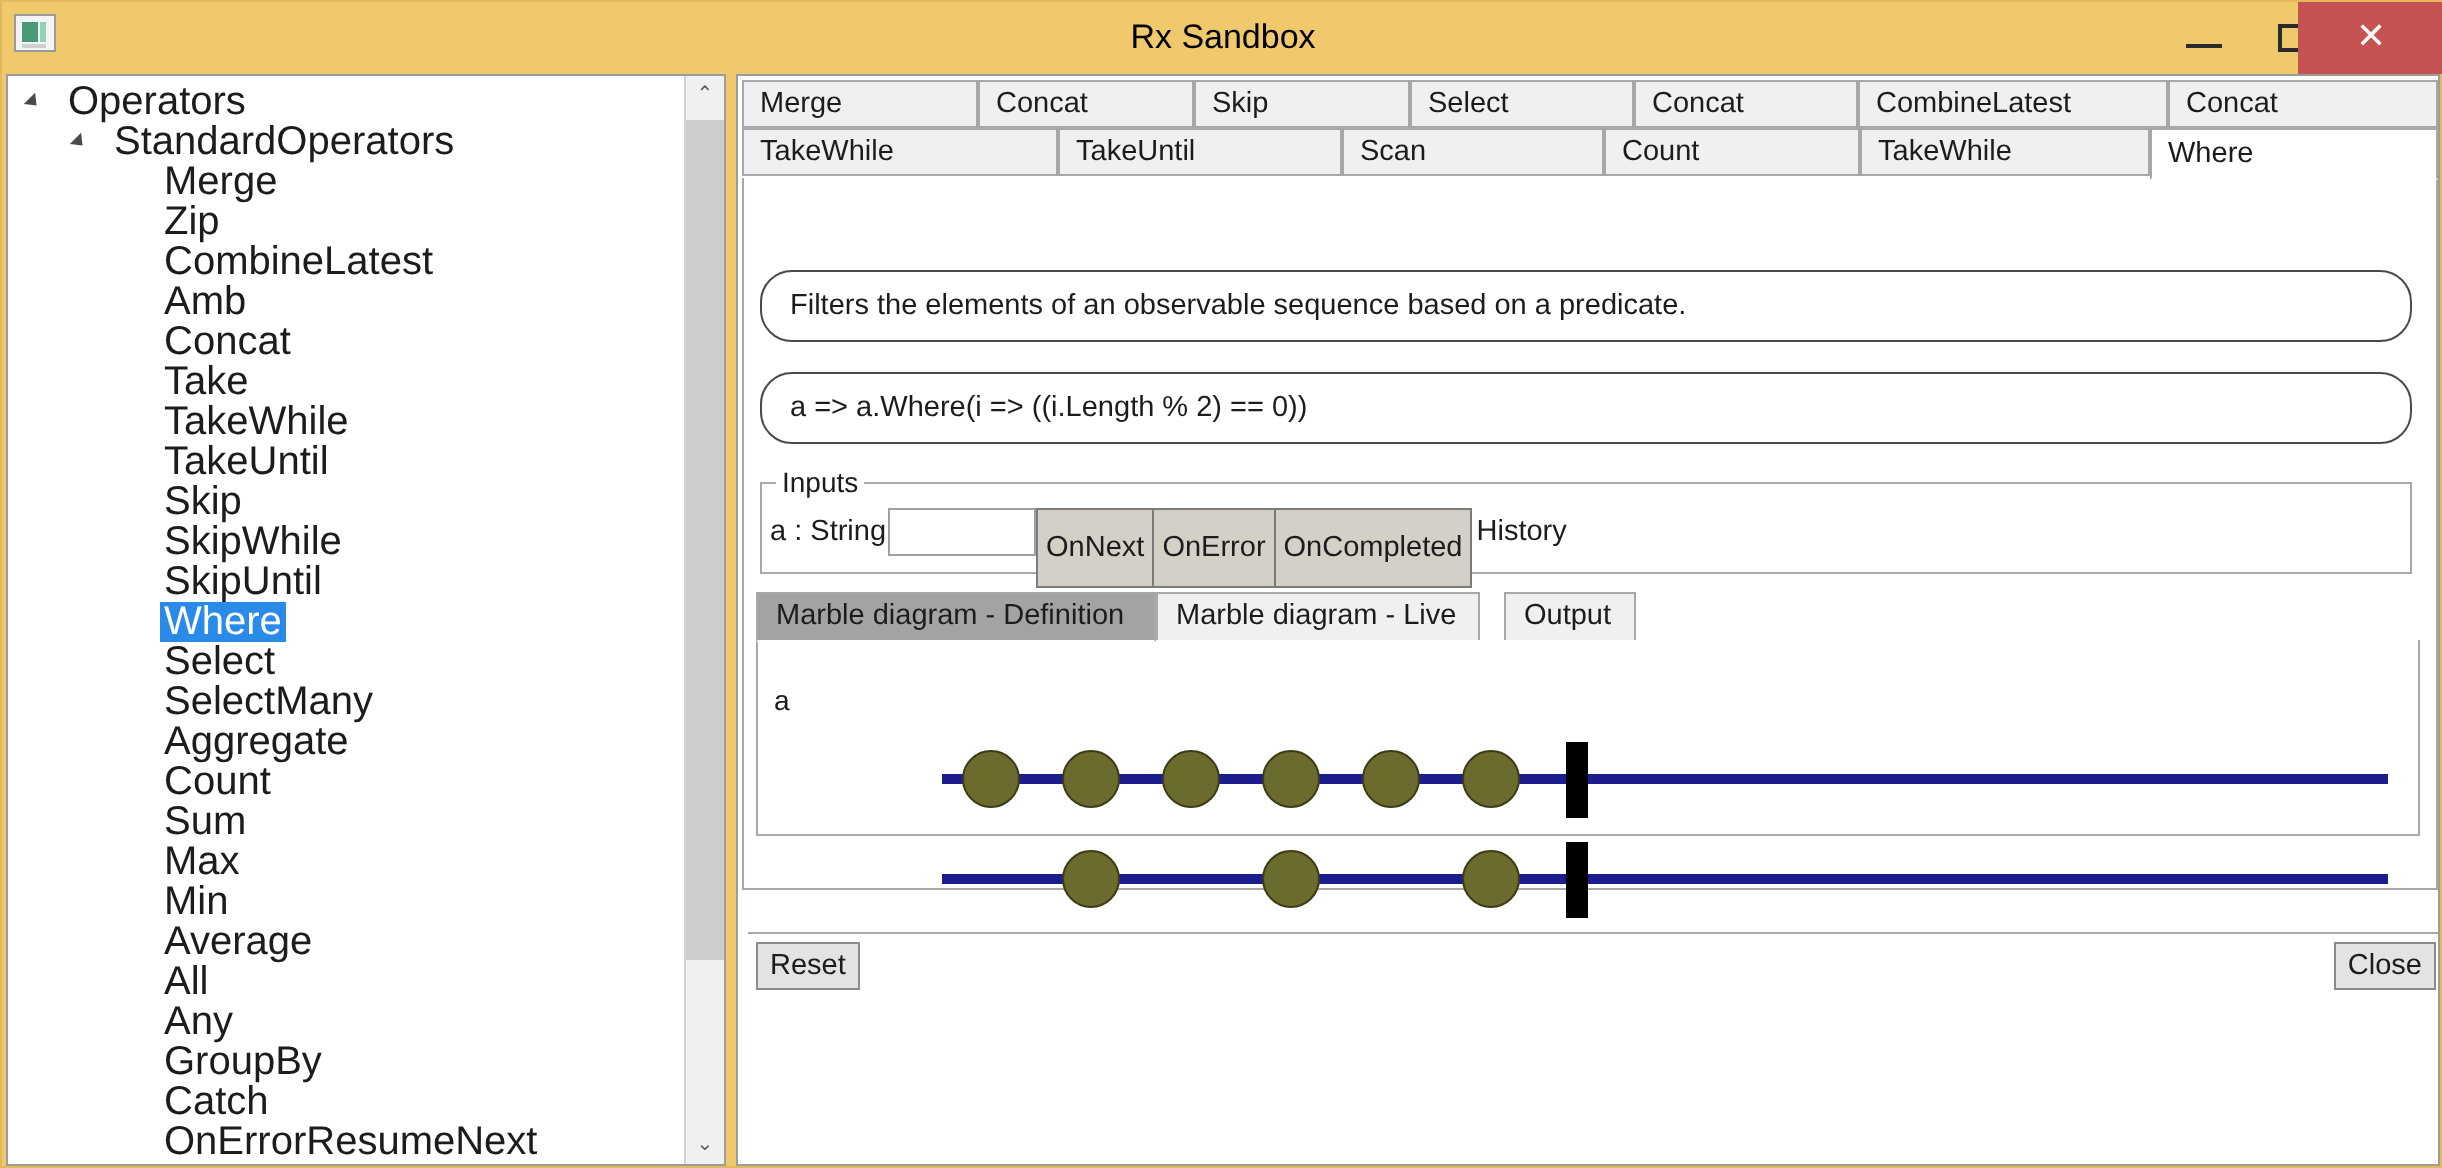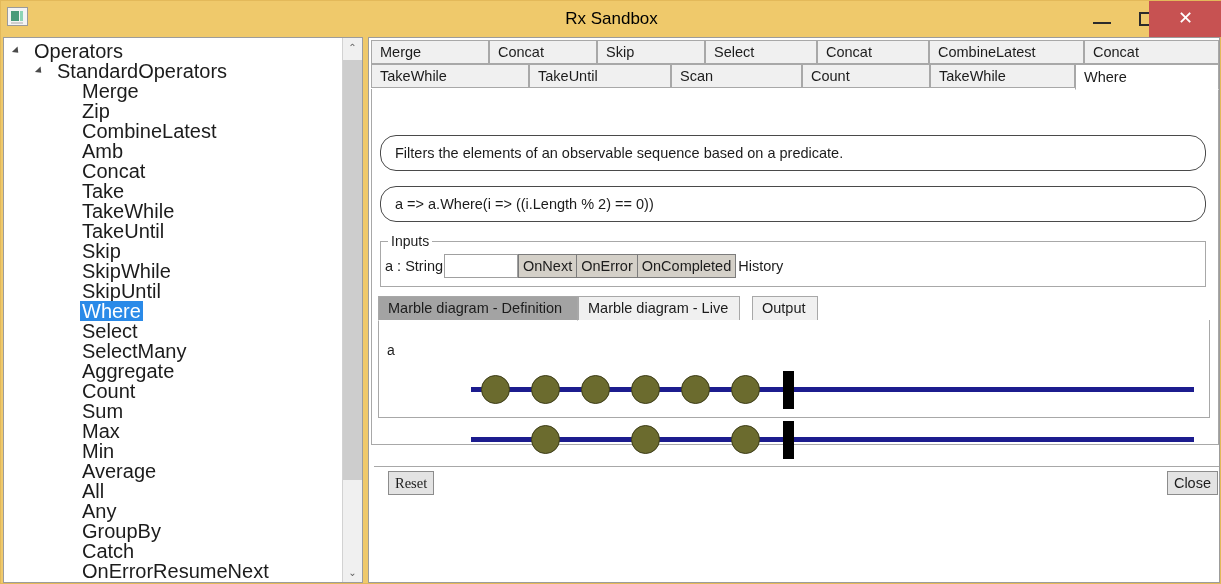--- a/index.html
+++ b/index.html
@@ -293,21 +293,21 @@
   }
   .in-btn {
     background: #d4d0c8;
     border: 1px solid #7c7c7c;
     border-left: none;
     box-sizing: border-box;
     font-size: 14.5px;
     color: #1c1c1c;
     line-height: 22px;
     padding: 0 4px;
-    height: 24px;
+    height: 40px;
     cursor: default;
   }
   .in-btn.first { border-left: 1px solid #7c7c7c; }
   .in-history {
     font-size: 14.5px;
     color: #1c1c1c;
     line-height: 24px;
     padding-left: 2px;
   }
 
@@ -388,21 +388,21 @@
     height: 24px;
     background: #e3e3e3;
     border: 1px solid #8c8c8c;
     box-sizing: border-box;
     font-size: 14.5px;
     color: #1c1c1c;
     line-height: 22px;
     padding: 0 6px;
     cursor: default;
   }
-  .btn-reset { left: 14px; font-family: Liberation Serif, serif; }
+  .btn-reset { left: 4px; }
   .btn-closepanel { right: 4px; }
 </style>
 </head>
 <body>
 
 <div class="window">
 
   <div class="titlebar">
     <div class="app-icon">
       <span class="sq-a"></span>

